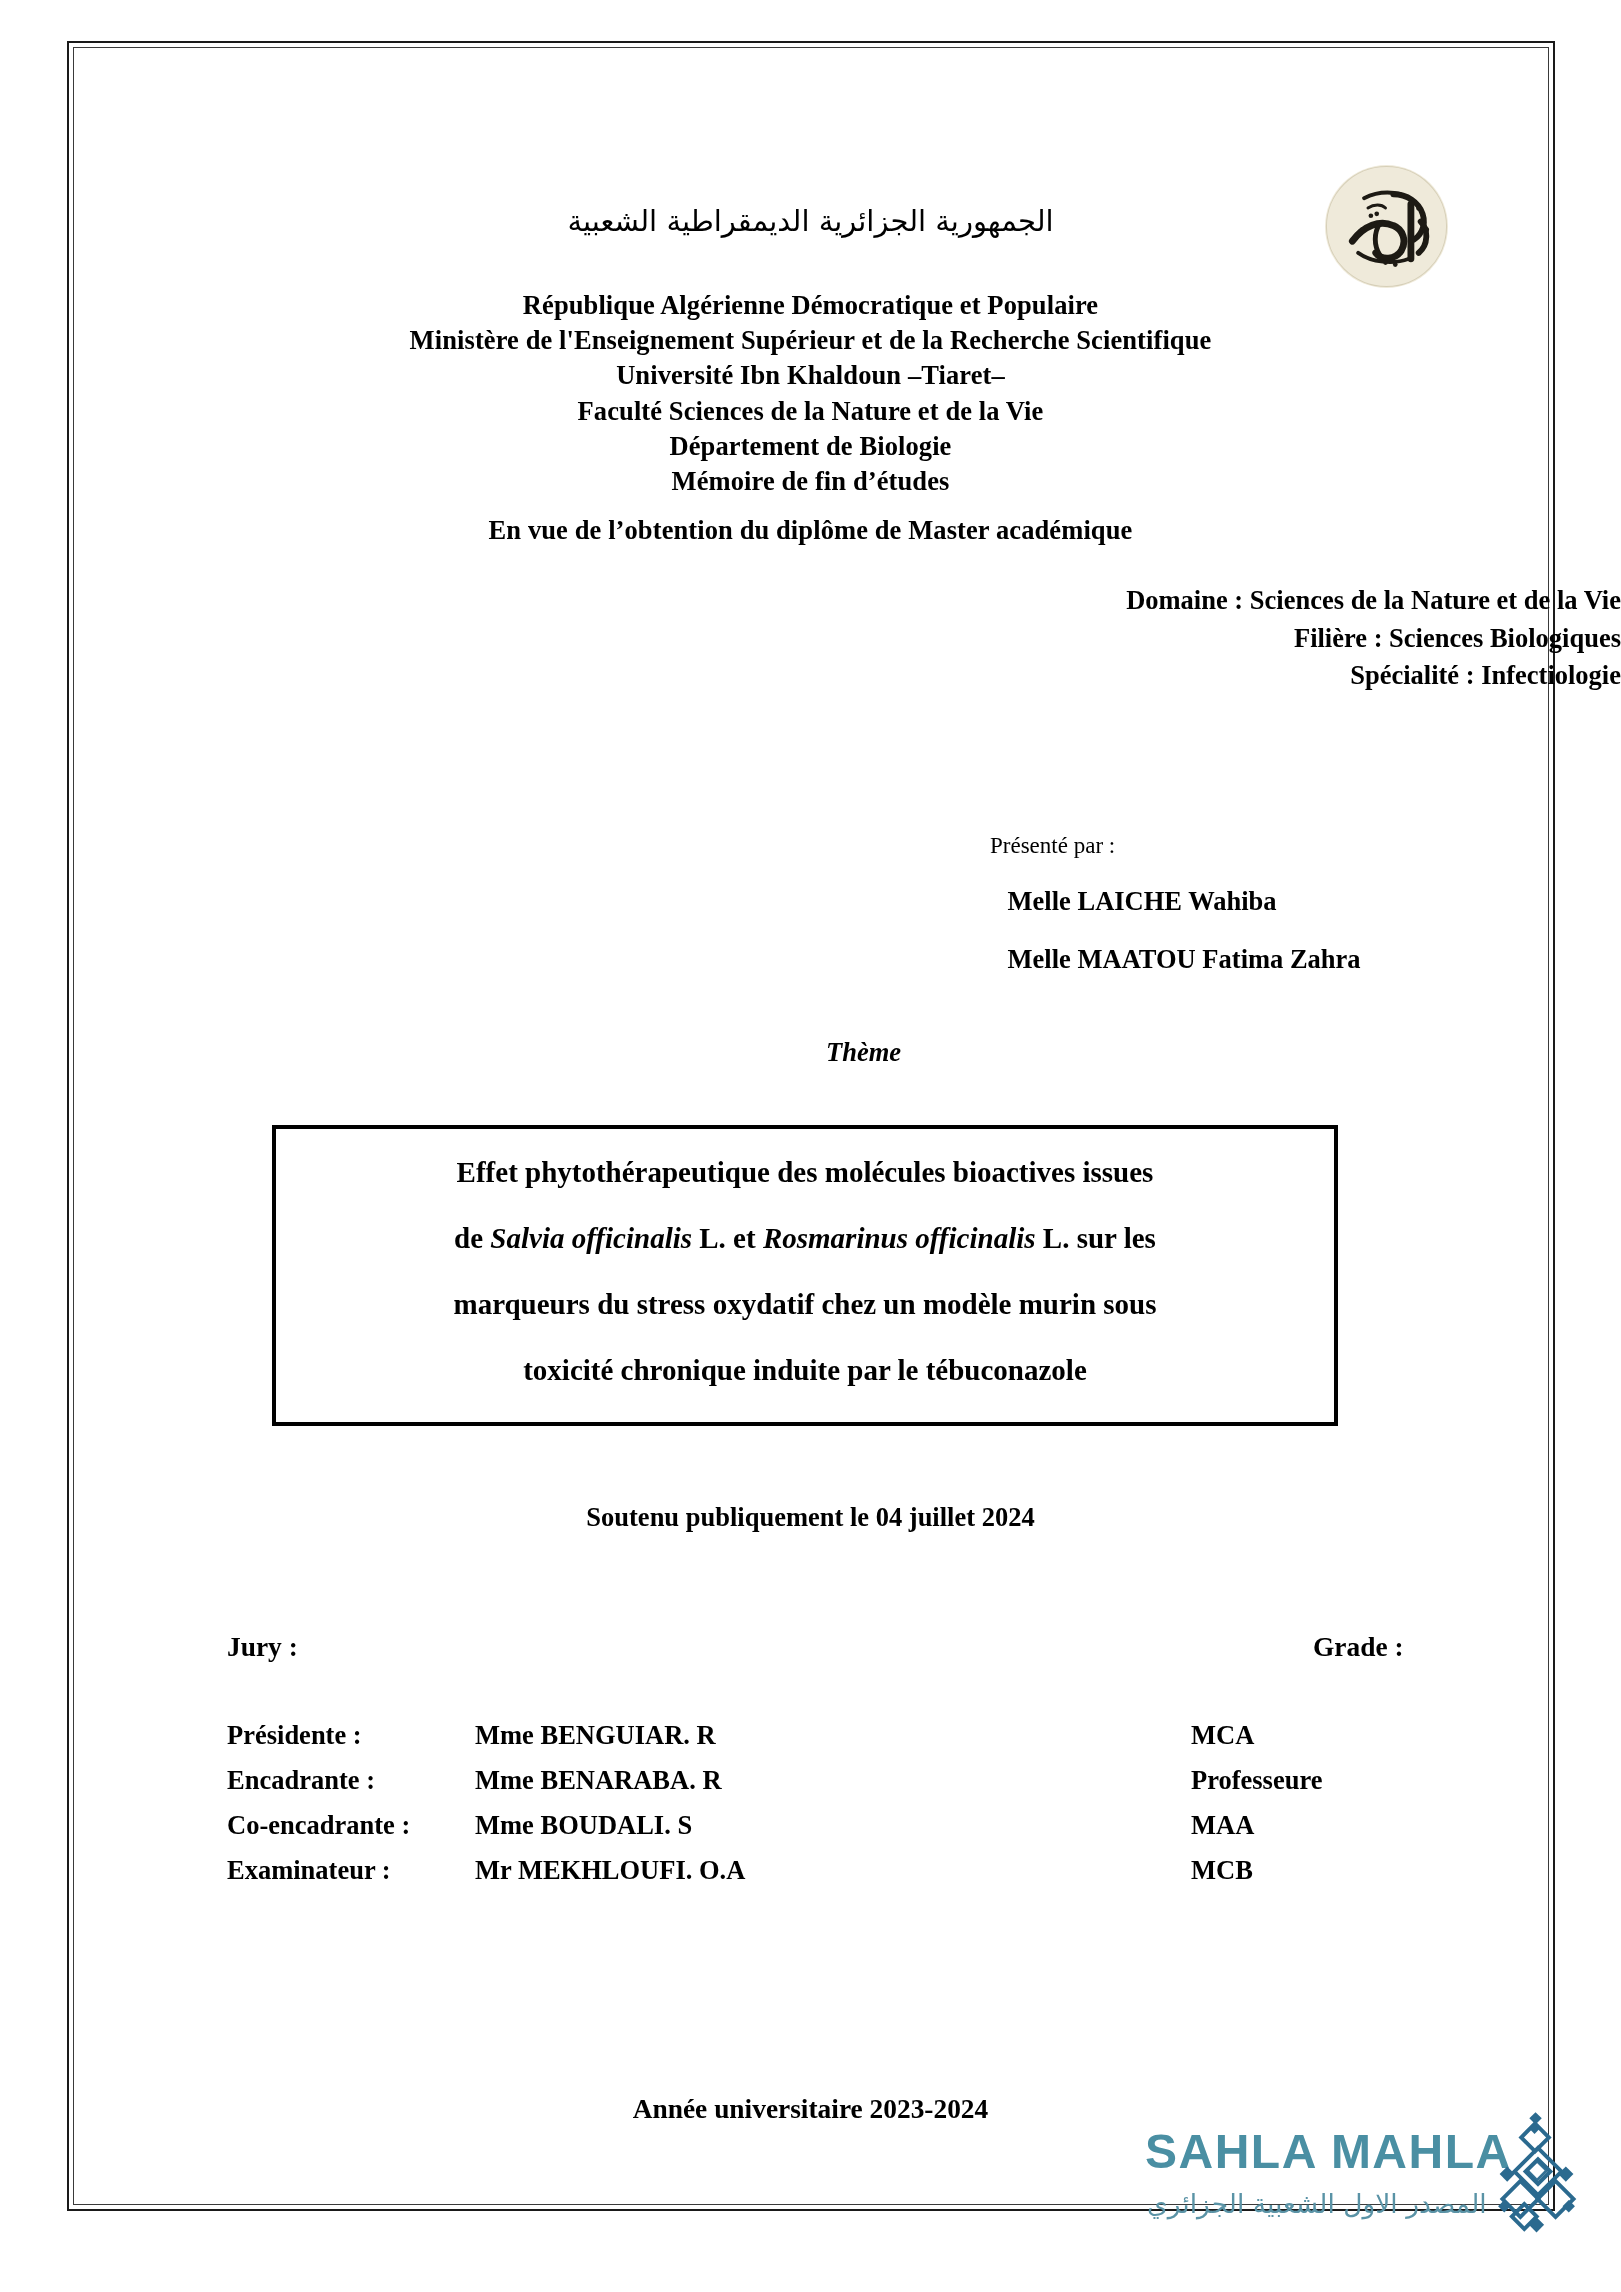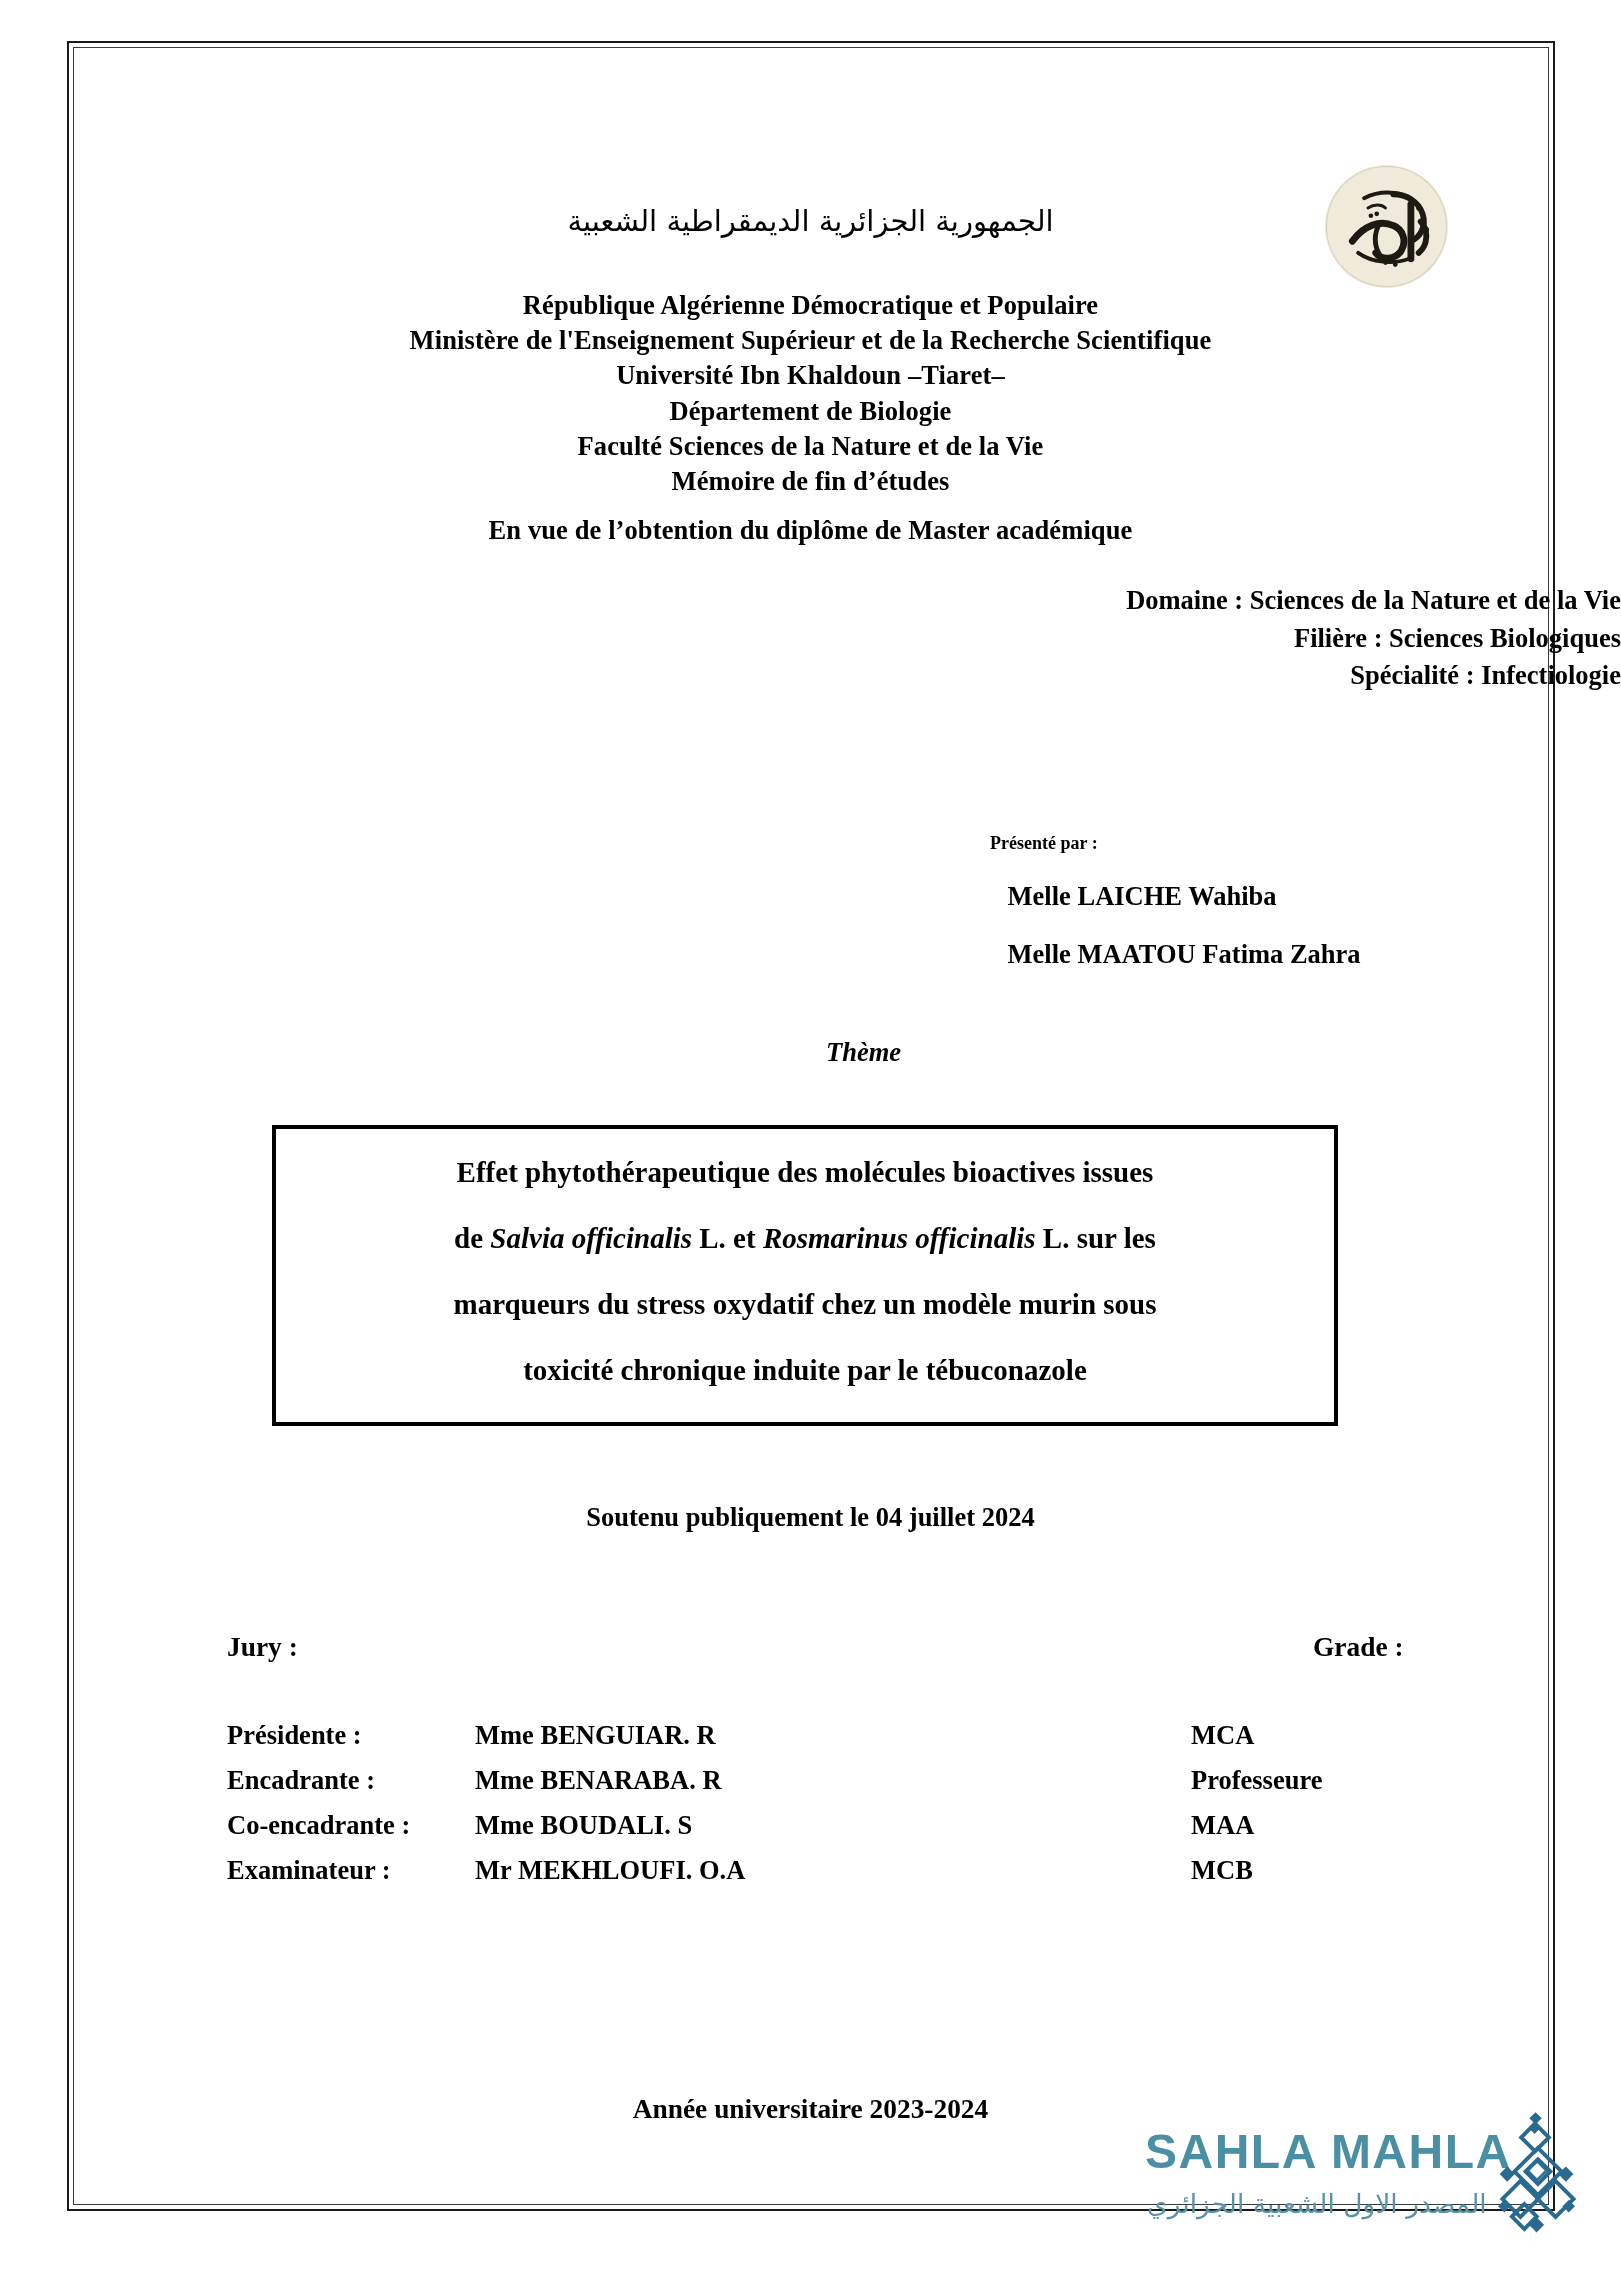--- a/index.html
+++ b/index.html
@@ -102,22 +102,22 @@
 
   
   .presented {
     position: absolute;
     left: 990px;
     top: 833px;
     width: 588px;
     text-align: left;
   }
   .presented .p-label {
-    font-weight: bold;
-    font-size: 18px;
+    font-weight: normal;
+    font-size: 23px;
   }
   .presented .p-name {
     font-weight: bold;
     font-size: 26.5px;
     margin-left: 17.6px;
     margin-top: 27px;
     white-space: nowrap;
   }
 
   
@@ -296,22 +296,22 @@
       </g>
     </svg>
   </div>
 
   <div class="arabic-header">الجمهورية الجزائرية الديمقراطية الشعبية</div>
 
   <div class="header-block">
     <div class="hl">République Algérienne Démocratique et Populaire</div>
     <div class="hl">Ministère de l'Enseignement Supérieur et de la Recherche Scientifique</div>
     <div class="hl">Université Ibn Khaldoun –Tiaret–</div>
+    <div class="hl">Faculté Sciences de la Nature et de la Vie</div>
     <div class="hl">Département de Biologie</div>
-    <div class="hl">Faculté Sciences de la Nature et de la Vie</div>
     <div class="hl">Mémoire de fin d’études</div>
     <div class="hl gap-top">En vue de l’obtention du diplôme de Master académique</div>
   </div>
 
   <div class="spec-block">
     <div class="sl">Domaine : Sciences de la Nature et de la Vie</div>
     <div class="sl">Filière : Sciences Biologiques</div>
     <div class="sl">Spécialité : Infectiologie</div>
   </div>
 

